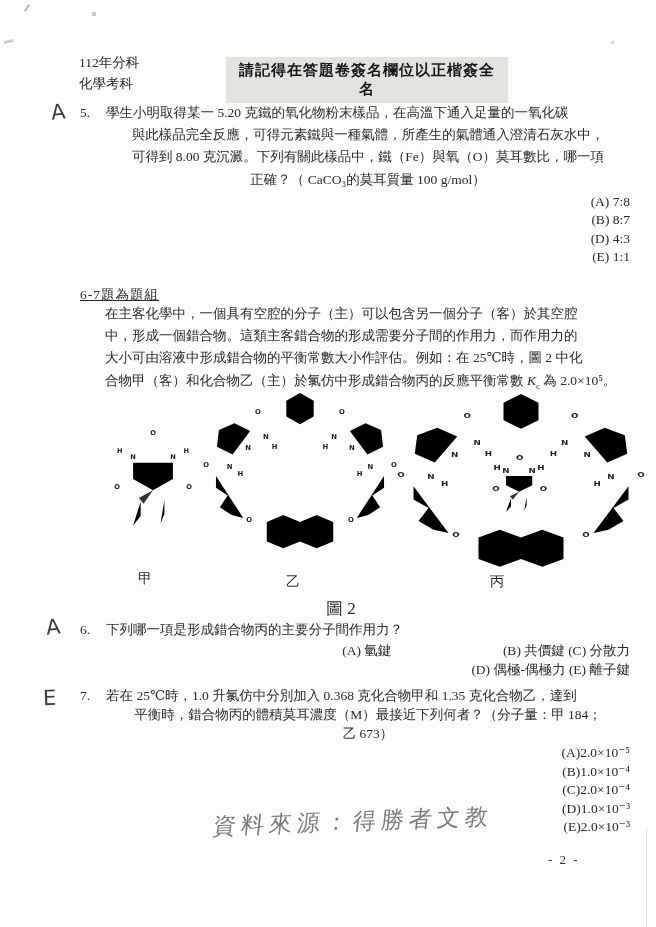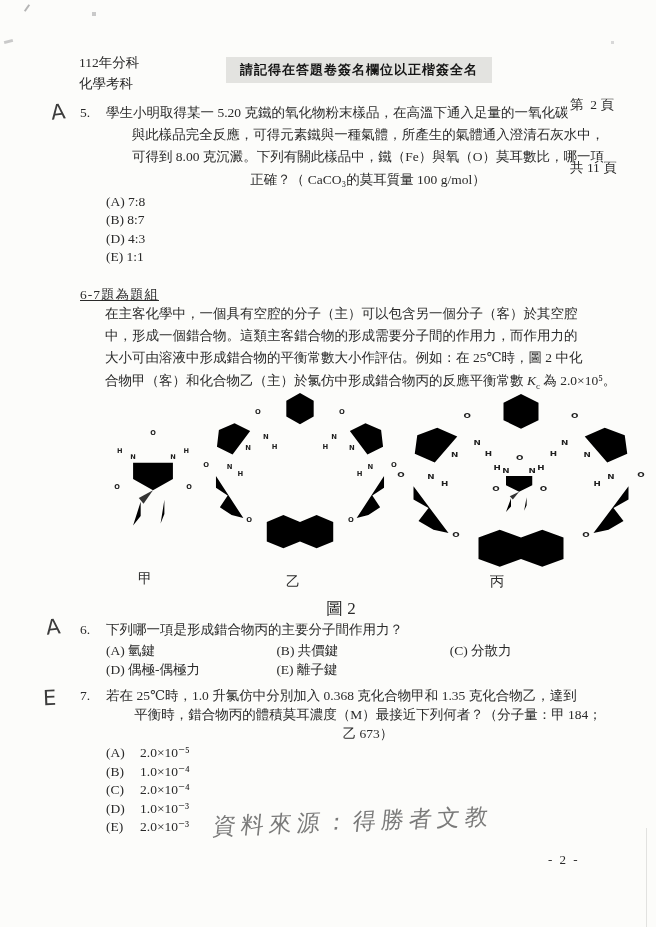--- a/index.html
+++ b/index.html
@@ -1,29 +1,29 @@
 <!DOCTYPE html>
 <html><head>
 <meta charset="utf-8">
 <style>
   html,body{margin:0;padding:0;background:#ffffff;}
   .page{position:relative;width:656px;height:927px;background:#fcfcfa;overflow:hidden;
         font-family:"Liberation Serif","DejaVu Serif",serif;color:#2a2a2a;}
   
   .hdr-left{position:absolute;left:79px;top:52px;font-size:13.5px;line-height:21px;}
   .notice{position:absolute;left:226px;top:57px;width:266px;background:#e3e3e0;color:#161616;
-          font-size:13px;font-weight:bold;text-align:center;padding:4px 0;letter-spacing:1px;}
+          font-size:15px;font-weight:bold;text-align:center;padding:4px 8px;letter-spacing:1px;}
   .hdr-right{position:absolute;left:570px;top:52px;font-size:13.5px;line-height:21px;white-space:pre;}
   
   .qblock{position:absolute;left:80px;width:550px;font-size:13.5px;}
   .stem{line-height:22.2px;}
   .stem .first{position:relative;padding-left:26px;}
   .stem .qno{position:absolute;left:0;top:0;}
   .stem .cont{padding-left:26px;text-align:center;}
-  .opts{padding-left:26px;line-height:18.5px;margin-top:2px;}
+  .opts{padding-left:26px;line-height:18.5px;margin-top:2px;text-align:right;}
   .optrow span{display:inline-block;}
   .group-title{position:absolute;left:80px;top:286px;font-size:13.5px;text-decoration:underline;letter-spacing:1px;}
   .para{position:absolute;left:105px;top:303px;width:525px;font-size:13.5px;line-height:22.2px;}
   sub{font-size:9px;}
   .kc{font-style:italic;}
   
   .figure{position:absolute;left:0;top:390px;width:656px;height:230px;}
   .mol{position:absolute;}
   .mol text{font-family:"DejaVu Sans","Liberation Sans",sans-serif;font-size:7px;font-weight:600;
             text-anchor:middle;fill:#1e1e1e;stroke:#fcfcfa;stroke-width:2px;paint-order:stroke;}
@@ -49,24 +49,20 @@
   <div class="speck" style="left:4px;top:40px;width:9px;height:3px;transform:rotate(-15deg);"></div>
   <div class="speck" style="left:26px;top:4px;width:2px;height:8px;transform:rotate(35deg);background:#b5b5b5;"></div>
   <div class="speck" style="left:611px;top:41px;width:3px;height:3px;background:#d8d8d8;"></div>
   <div class="edge-line"></div>
 
   <div class="hdr-left">
     <div>112年分科</div>
     <div>化學考科</div>
   </div>
   <div class="notice">請記得在答題卷簽名欄位以正楷簽全名</div>
-  <div class="hdr-right">
-    <div>第  2 頁</div>
-    <div>共 11 頁</div>
-  </div>
 
   <div class="hw-mark" style="left:51px;top:100px;">A</div>
   <div class="hw-mark" style="left:46px;top:615px;">A</div>
   <div class="hw-mark" style="left:43px;top:686px;transform:rotate(-2deg);">E</div>
 
   <div class="qblock" style="top:102px;">
     <div class="stem">
       <div class="first">
         <span class="qno">5.</span>
         <span>學生小明取得某一 5.20 克鐵的氧化物粉末樣品，在高溫下通入足量的一氧化碳</span>

